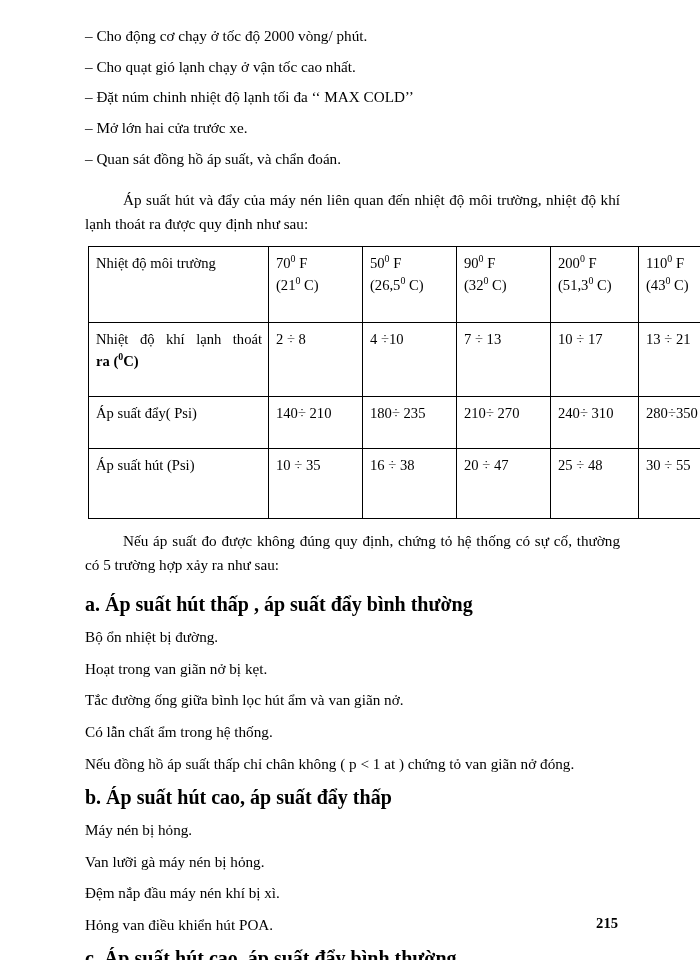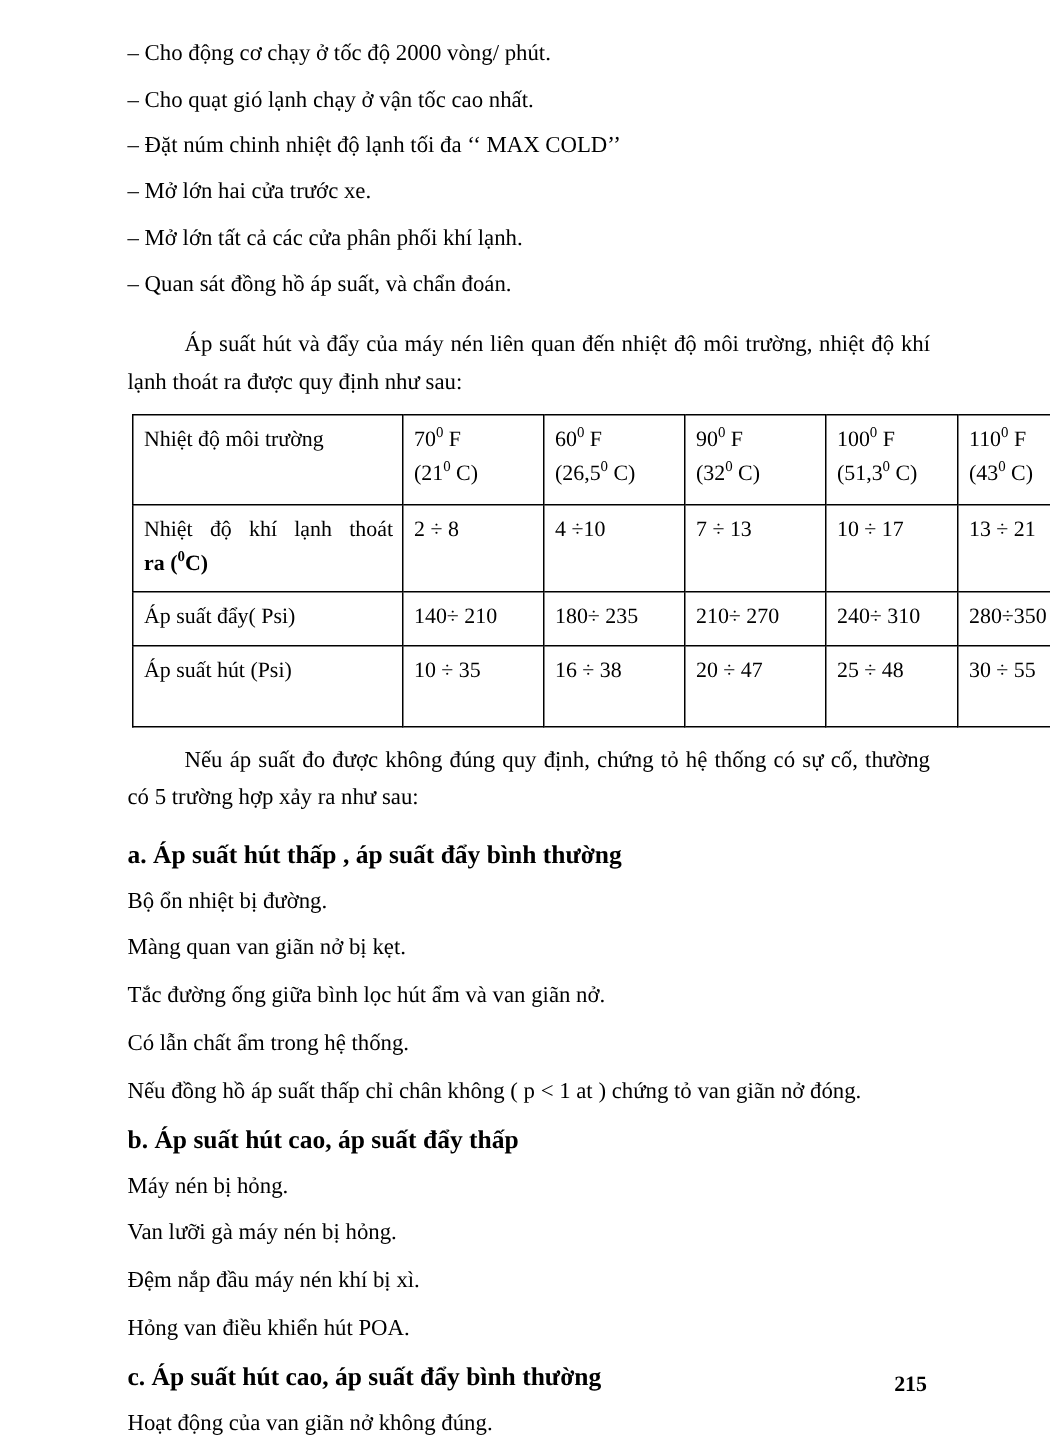--- a/index.html
+++ b/index.html
@@ -46,21 +46,21 @@
 
   table.data-table {
     border-collapse: collapse;
     width: 533px;
     margin: 9px 0 0 3px;
     font-size: 14.6px;
     table-layout: fixed;
   }
   table.data-table td {
     border: 1.1px solid #000000;
-    padding: 5px 6px 4px 7px;
+    padding: 5px 6px 20px 7px;
     vertical-align: top;
     line-height: 1.55;
   }
   td.col-label { width: 166px; }
   td.c1 { width: 80px; }
   td.c2 { width: 80px; }
   td.c3 { width: 80px; }
   td.c4 { width: 74px; }
   td.c5 { width: 50px; }
 
@@ -78,21 +78,21 @@
     text-align-last: left;
     font-weight: bold;
   }
   sup.deg {
     font-size: 0.68em;
     vertical-align: super;
     line-height: 0;
   }
 
   .heading {
-    font-size: 17px;
+    font-size: 20px;
     font-weight: bold;
     margin: 0;
     line-height: 1.0;
   }
   .body-line {
     font-size: 15.2px;
     margin: 0;
     line-height: 1.0;
     white-space: nowrap;
   }
@@ -112,47 +112,46 @@
 </head>
 <body>
 
 <div class="page">
   <div class="content">
 
     <div class="bullet-line">– Cho động cơ chạy ở tốc độ 2000 vòng/ phút.</div>
     <div class="bullet-line">– Cho quạt gió lạnh chạy ở vận tốc cao nhất.</div>
     <div class="bullet-line">– Đặt núm chinh nhiệt độ lạnh tối đa ‘‘ MAX COLD’’</div>
     <div class="bullet-line">– Mở lớn hai cửa trước xe.</div>
-    <div class="bullet-line">– Mở lớn tất cả các cửa phân phối khí lạnh.</div>
     <div class="bullet-line">– Quan sát đồng hồ áp suất, và chẩn đoán.</div>
 
     <div class="spacer-6"></div>
 
     <p class="para">Áp suất hút và đẩy của máy nén liên quan đến nhiệt độ môi trường, nhiệt độ khí lạnh thoát ra được quy định như sau:</p>
 
     <table class="data-table">
       <tbody>
         <tr class="r-head">
           <td class="col-label">
             <span>Nhiệt độ môi trường</span>
           </td>
           <td class="c1">
             <div><span>70</span><sup class="deg">0</sup><span> F</span></div>
             <div><span>(21</span><sup class="deg">0</sup><span> C)</span></div>
           </td>
           <td class="c2">
-            <div><span>60</span><sup class="deg">0</sup><span> F</span></div>
+            <div><span>50</span><sup class="deg">0</sup><span> F</span></div>
             <div><span>(26,5</span><sup class="deg">0</sup><span> C)</span></div>
           </td>
           <td class="c3">
             <div><span>90</span><sup class="deg">0</sup><span> F</span></div>
             <div><span>(32</span><sup class="deg">0</sup><span> C)</span></div>
           </td>
           <td class="c4">
-            <div><span>100</span><sup class="deg">0</sup><span> F</span></div>
+            <div><span>200</span><sup class="deg">0</sup><span> F</span></div>
             <div><span>(51,3</span><sup class="deg">0</sup><span> C)</span></div>
           </td>
           <td class="c5">
             <div><span>110</span><sup class="deg">0</sup><span> F</span></div>
             <div><span>(43</span><sup class="deg">0</sup><span> C)</span></div>
           </td>
         </tr>
 
         <tr class="r-two">
           <td class="col-label justify-label">
@@ -189,21 +188,21 @@
     <div class="spacer-10"></div>
 
     <p class="para">Nếu áp suất đo được không đúng quy định, chứng tỏ hệ thống có sự cố, thường có 5 trường hợp xảy ra như sau:</p>
 
     <div class="gap-sec"></div>
 
     <div class="heading">a. Áp suất hút thấp , áp suất đẩy bình thường</div>
     <div class="gap-head"></div>
     <div class="body-line"> Bộ ổn nhiệt bị đường.</div>
     <div class="gap-line"></div>
-    <div class="body-line">Màng quan van giãn nở bị kẹt.</div>
+    <div class="body-line">Hoạt trong van giãn nở bị kẹt.</div>
     <div class="gap-line"></div>
     <div class="body-line">Tắc đường ống giữa  bình lọc hút ẩm và van giãn nở.</div>
     <div class="gap-line"></div>
     <div class="body-line">Có lẫn chất ẩm trong hệ thống.</div>
     <div class="gap-line"></div>
     <div class="body-line">Nếu đồng hồ áp suất thấp chỉ chân không ( p &lt; 1 at ) chứng tỏ van giãn nở đóng.</div>
 
     <div class="gap-sec"></div>
 
     <div class="heading">b. Áp suất hút cao, áp suất đẩy thấp</div>

